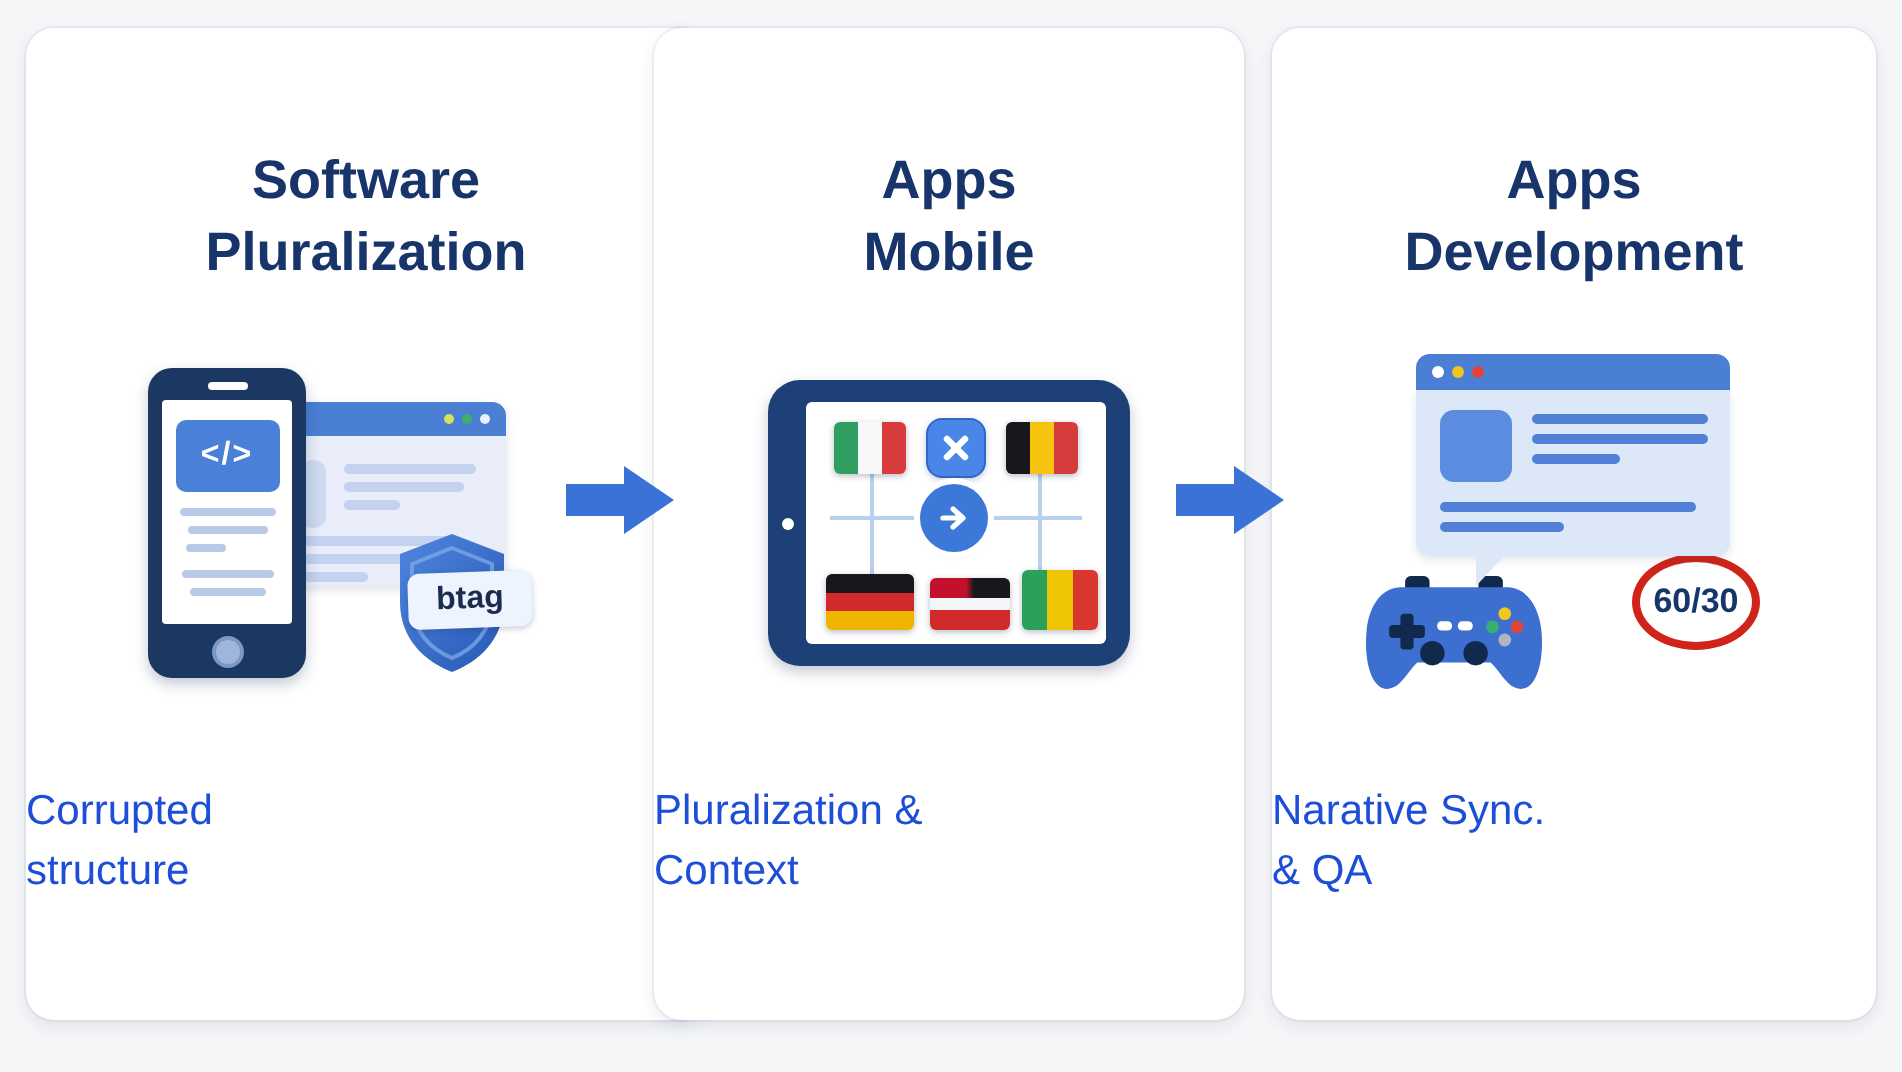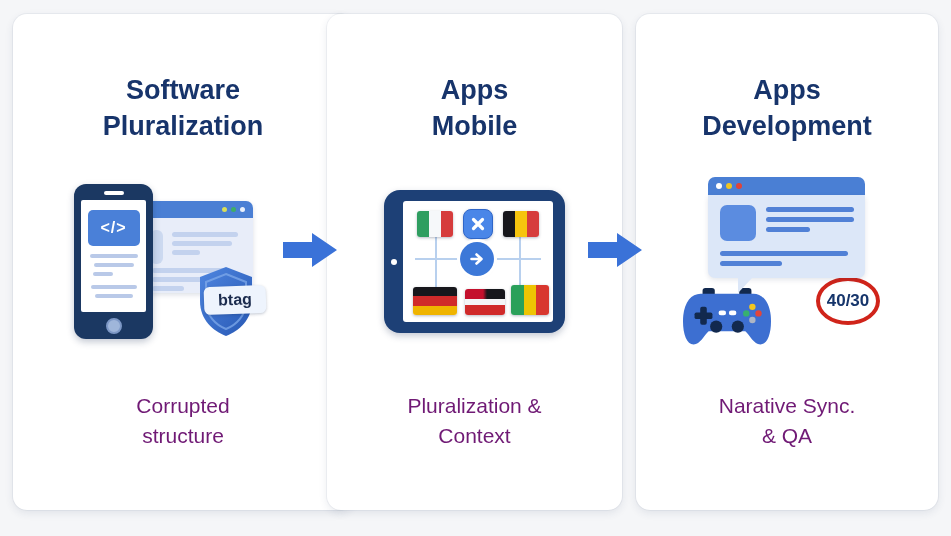--- a/index.html
+++ b/index.html
@@ -23,21 +23,21 @@
   #card3 { left: 636px; width: 302px; }
 
   .card-title {
     position: absolute; top: 58px; left: 0; right: 0;
     text-align: center; color: #17346b;
     font-weight: bold; font-size: 27px; line-height: 36px;
   }
   .card-title span { display: block; }
   .card-caption {
     position: absolute; top: 377px; left: 0; right: 0;
-    text-align: center; color: #701a75;
+    color: #1d4ed8;
     font-size: 21px; line-height: 30px;
   }
   .card-caption span { display: block; }
 
   
   .flow-arrow { position: absolute; width: 56px; height: 38px; z-index: 5; }
   #arrow1 { left: 283px; top: 231px; }
   #arrow2 { left: 588px; top: 231px; }
 
   
@@ -282,21 +282,21 @@
       <circle cx="77" cy="21" r="3.4" fill="#f2c71f"></circle>
       <circle cx="70.5" cy="28" r="3.4" fill="#37b06f"></circle>
       <circle cx="83.5" cy="28" r="3.4" fill="#e2453a"></circle>
       <circle cx="77" cy="35" r="3.4" fill="#aeb6c4"></circle>
       <circle cx="38.5" cy="42" r="6.5" fill="#12294e"></circle>
       <circle cx="61.5" cy="42" r="6.5" fill="#12294e"></circle>
     </svg>
   </div>
 
   <div class="score-badge">
-    <span>40/30</span>
+    <span>60/30</span>
   </div>
 
   <div class="card-caption">
     <span>Narative Sync.</span>
     <span>&amp; QA</span>
   </div>
 </div>
 
 <div class="flow-arrow" id="arrow1">
   <svg width="56" height="38" viewBox="0 0 56 38">

